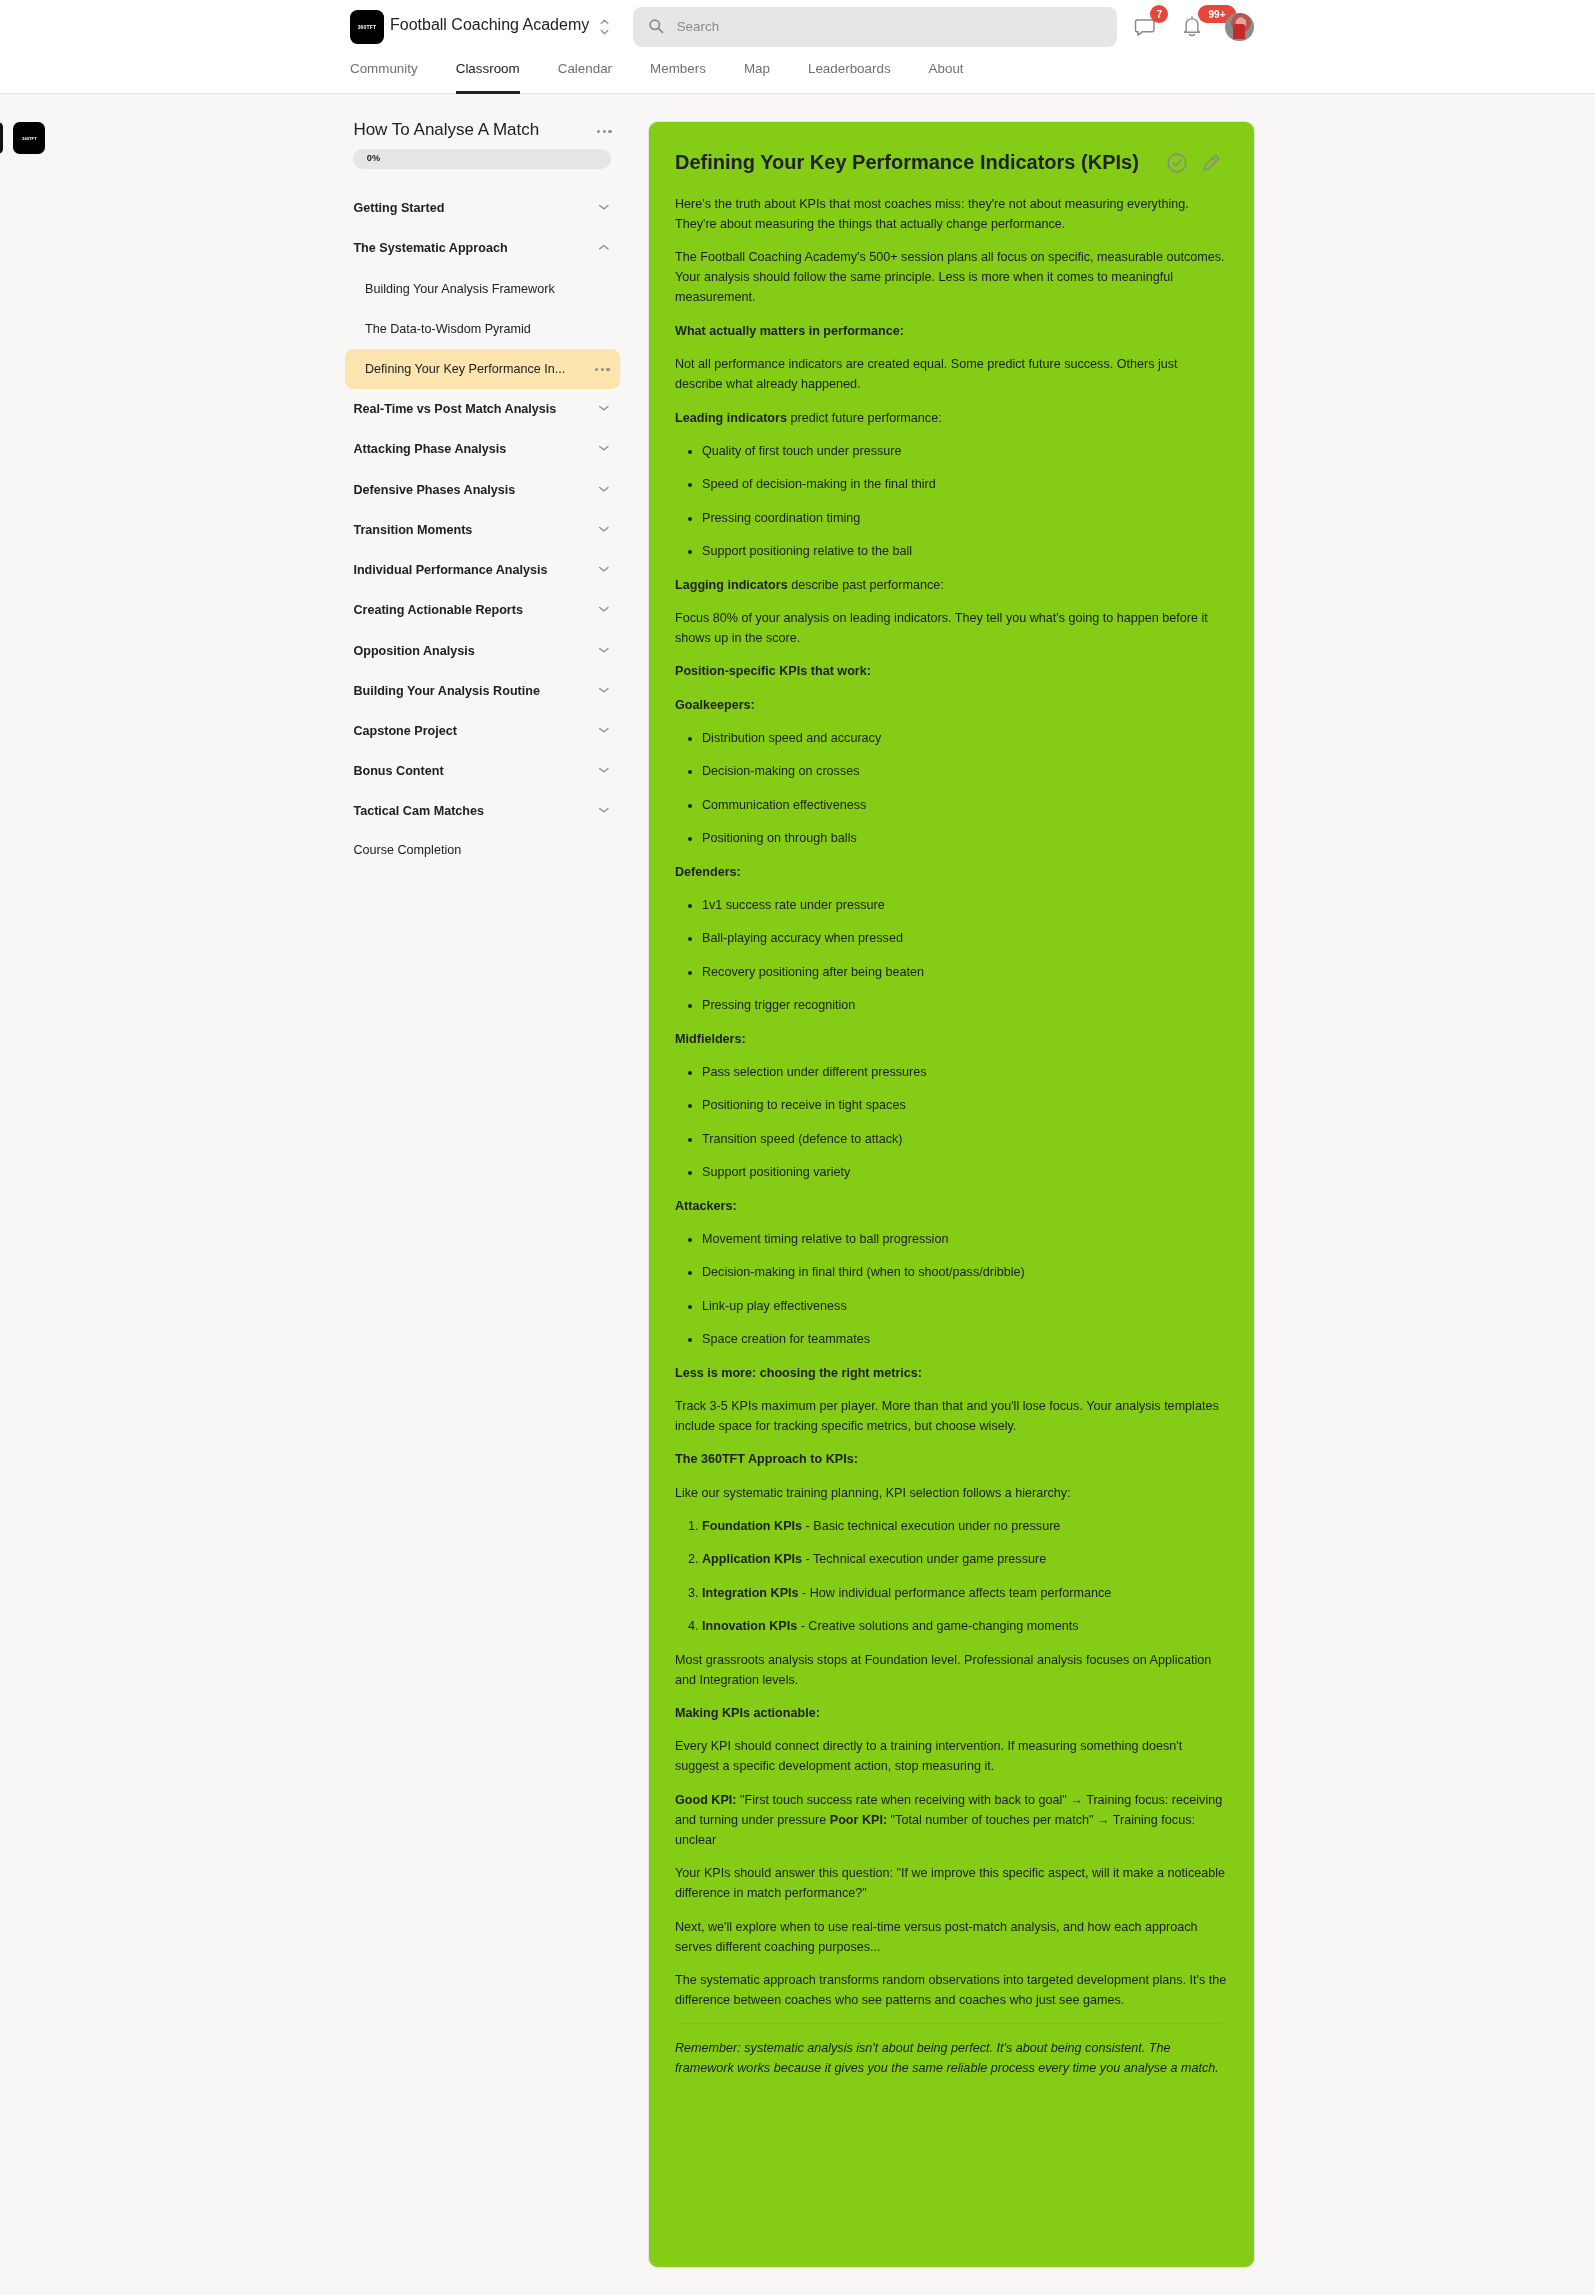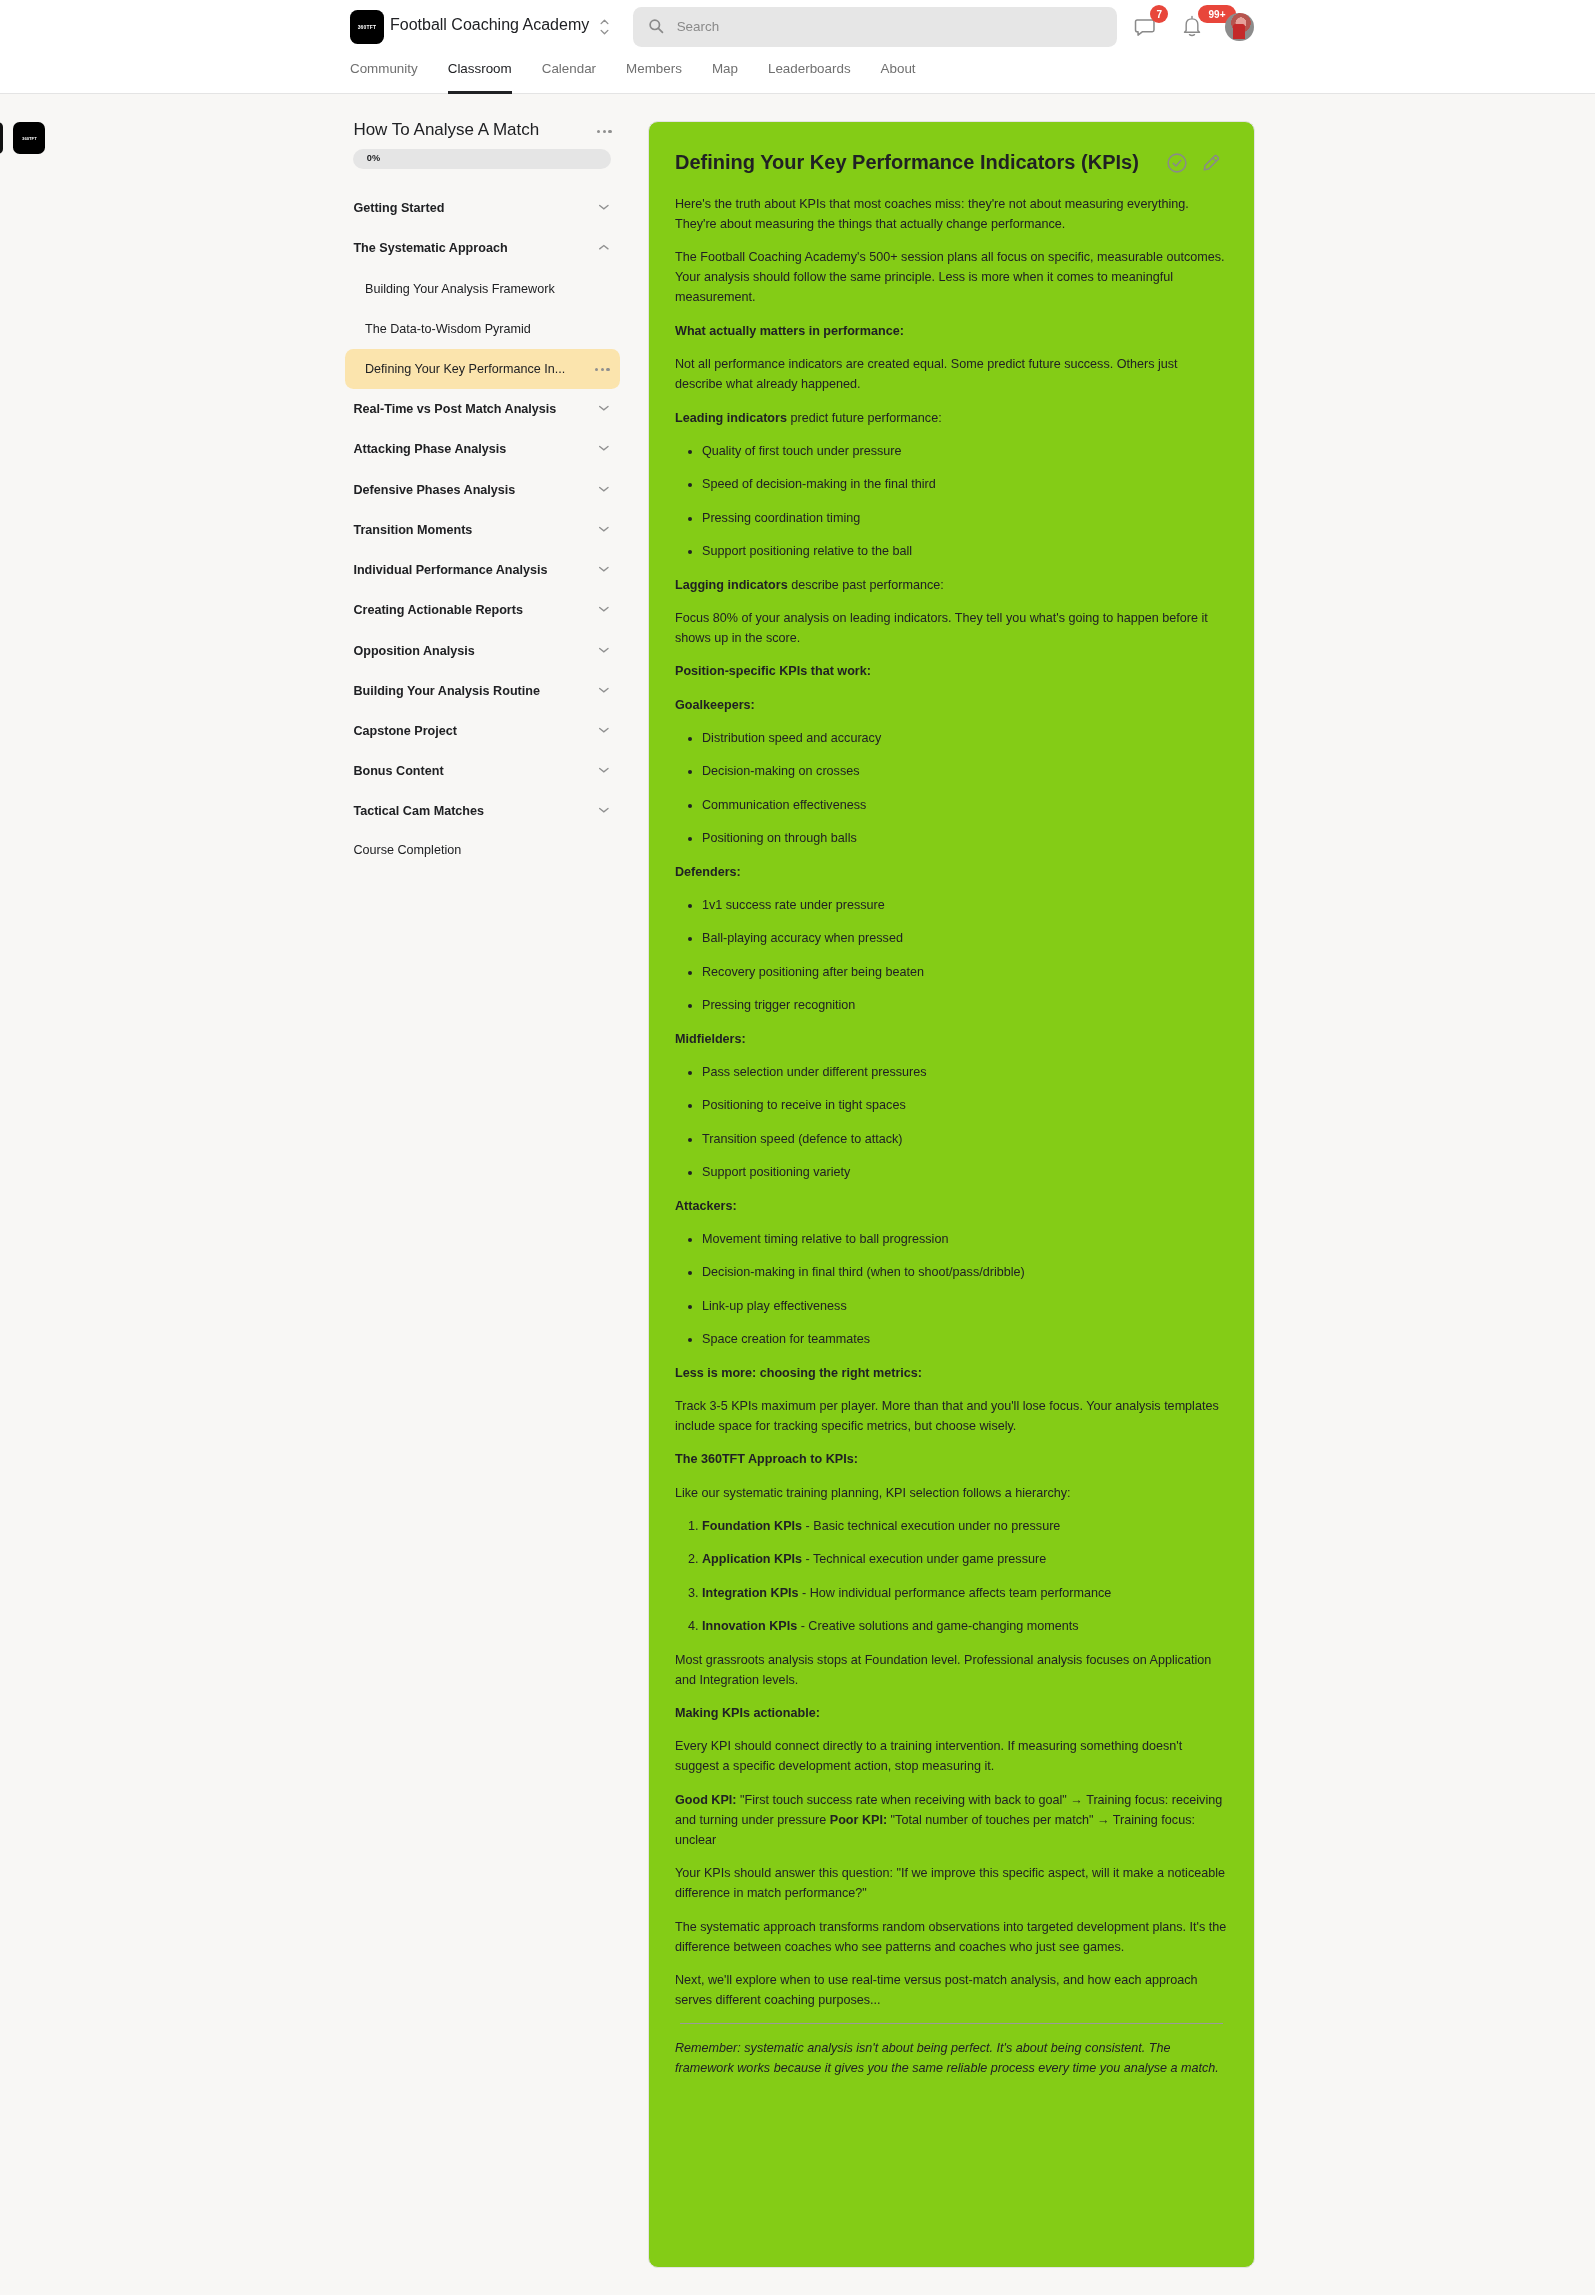--- a/index.html
+++ b/index.html
@@ -46,21 +46,21 @@
   .badge-chat { left: 1150px; top: 5px; width: 18.4px; }
   .badge-notif { left: 1198px; top: 5px; width: 38px; }
   .avatar {
     position: absolute; left: 1225px; top: 12.6px; width: 28.5px; height: 28.5px; border-radius: 50%;
     background: radial-gradient(circle at 55% 35%, #e5a19a 0 22%, #b6544e 23% 40%, #8c8c8c 41% 100%);
     overflow: hidden;
   }
   .avatar::after {
     content: ""; position: absolute; left: 8.4px; top: 11.7px; width: 11.7px; height: 15px; background: #c42a2a; border-radius: 2.5px 2.5px 0 0;
   }
-  .nav { position: absolute; left: 350px; top: 59px; display: flex; gap: 4px; height: 35px; }
+  .nav { position: absolute; left: 350px; top: 59px; display: flex; gap: 12px; height: 35px; }
   .nav-item {
     font-size: 13.4px; color: #707070; margin-right: 26px; position: relative; height: 35px; padding-top: 1.7px;
     cursor: pointer;
   }
   .nav-item.active { color: #202124; }
   .nav-item.active::after {
     content: ""; position: absolute; left: 0; right: 0; bottom: 0; height: 3.4px; background: #202124;
   }
 
   
@@ -328,19 +328,19 @@
       <li><b>Foundation KPIs</b><span> - Basic technical execution under no pressure</span></li>
       <li><b>Application KPIs</b><span> - Technical execution under game pressure</span></li>
       <li><b>Integration KPIs</b><span> - How individual performance affects team performance</span></li>
       <li><b>Innovation KPIs</b><span> - Creative solutions and game-changing moments</span></li>
     </ol>
     <p>Most grassroots analysis stops at Foundation level. Professional analysis focuses on Application and Integration levels.</p>
     <p><b>Making KPIs actionable:</b></p>
     <p>Every KPI should connect directly to a training intervention. If measuring something doesn't suggest a specific development action, stop measuring it.</p>
     <p><b>Good KPI:</b><span> "First touch success rate when receiving with back to goal" → Training focus: receiving and turning under pressure </span><b>Poor KPI:</b><span> "Total number of touches per match" → Training focus: unclear</span></p>
     <p>Your KPIs should answer this question: "If we improve this specific aspect, will it make a noticeable difference in match performance?"</p>
+    <p>Next, we'll explore when to use real-time versus post-match analysis, and how each approach serves different coaching purposes...</p>
     <p>The systematic approach transforms random observations into targeted development plans. It's the difference between coaches who see patterns and coaches who just see games.</p>
-    <p>Next, we'll explore when to use real-time versus post-match analysis, and how each approach serves different coaching purposes...</p>
     <hr>
     <p class="italic">Remember: systematic analysis isn't about being perfect. It's about being consistent. The framework works because it gives you the same reliable process every time you analyse a match.</p>
   </div>
 </div>
 
 
 </body></html>

